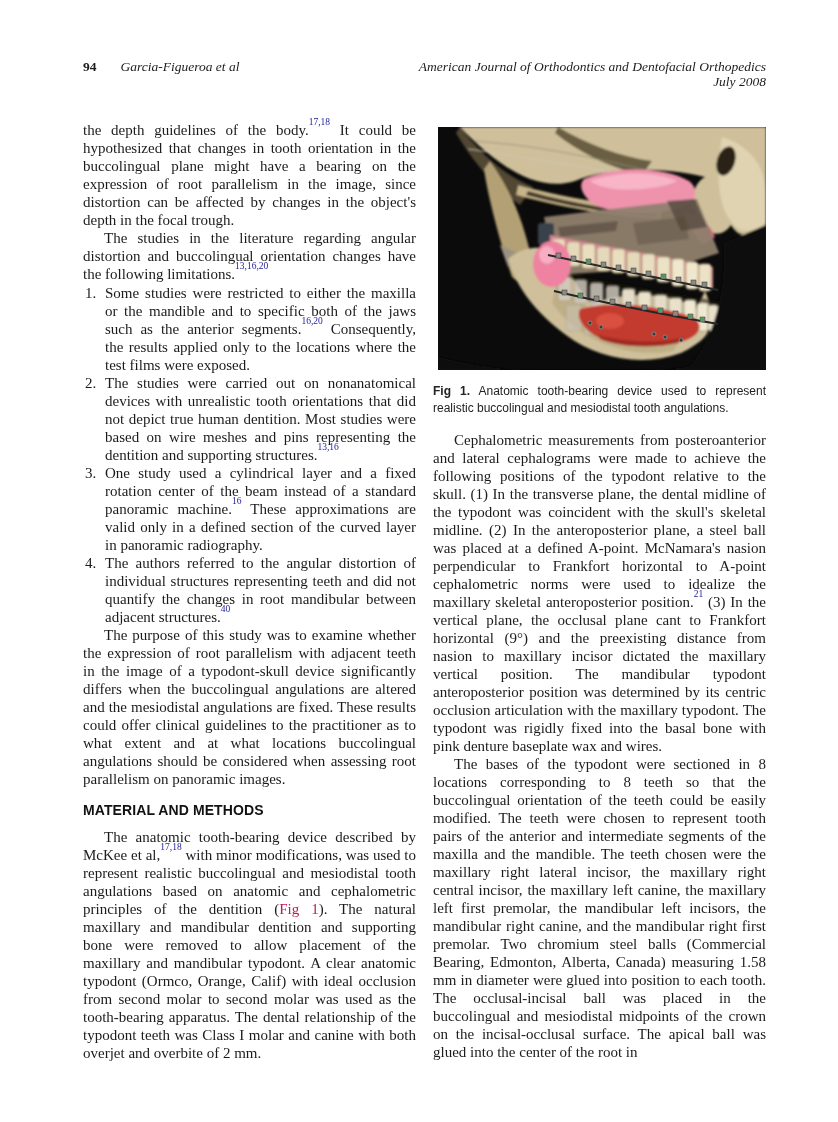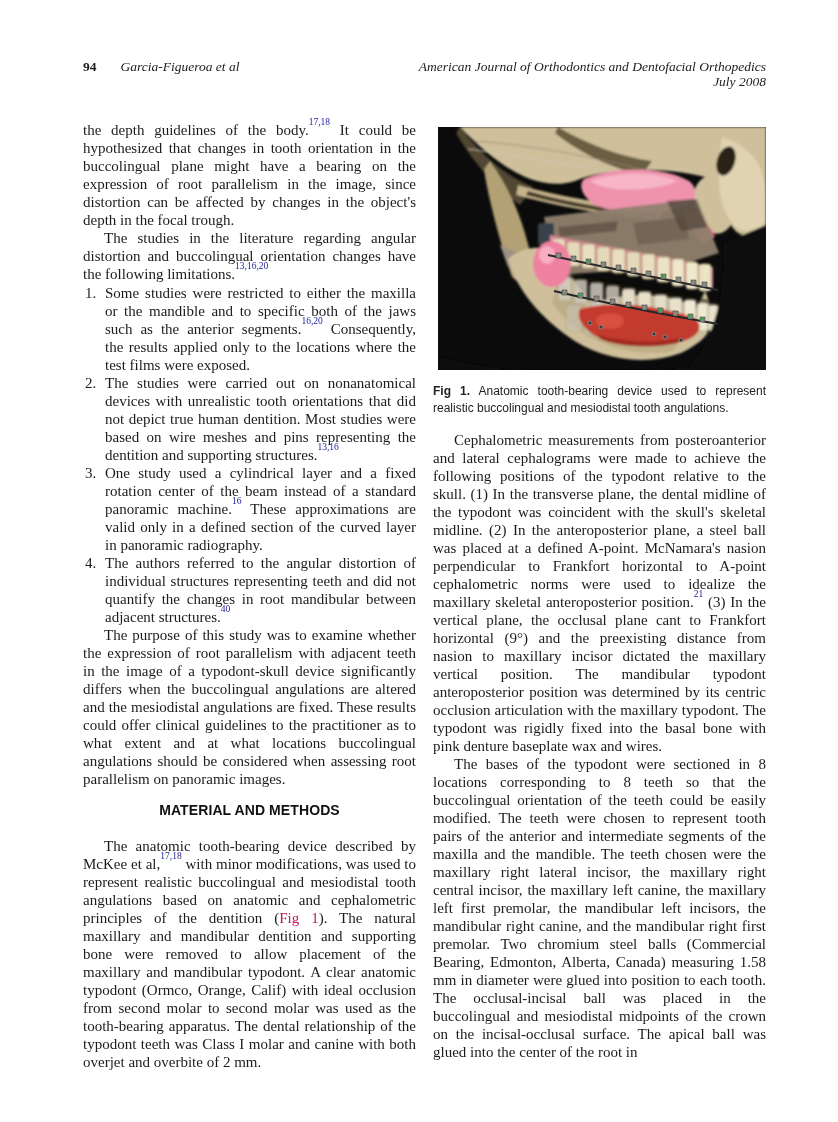--- a/index.html
+++ b/index.html
@@ -36,21 +36,21 @@
   }
   .figlink { color: #be185d; }
   
   .numlist { margin: 1px 0 0 0; }
   .li { position: relative; padding-left: 22px; }
   .li-num { position: absolute; left: 2px; top: 0; }
   
   h2.sect {
     font-family: "Liberation Sans", sans-serif;
     font-size: 14px; font-weight: bold; color: #111;
-    margin: 13px 0 18px 0; letter-spacing: 0.1px; text-align: center;
+    margin: 13px 0 9px 0; letter-spacing: 0.1px; text-align: left;
   }
   
   figure.fig1 { margin: 0 0 14px 0; }
   .figimg { display: block; margin: 6px 0 0 5px; }
   figcaption {
     font-family: "Liberation Sans", sans-serif;
     font-size: 12px; line-height: 17px; color: #222;
     text-align: justify; margin-top: 13px;
   }
   figcaption .cap-label { font-weight: bold; }

